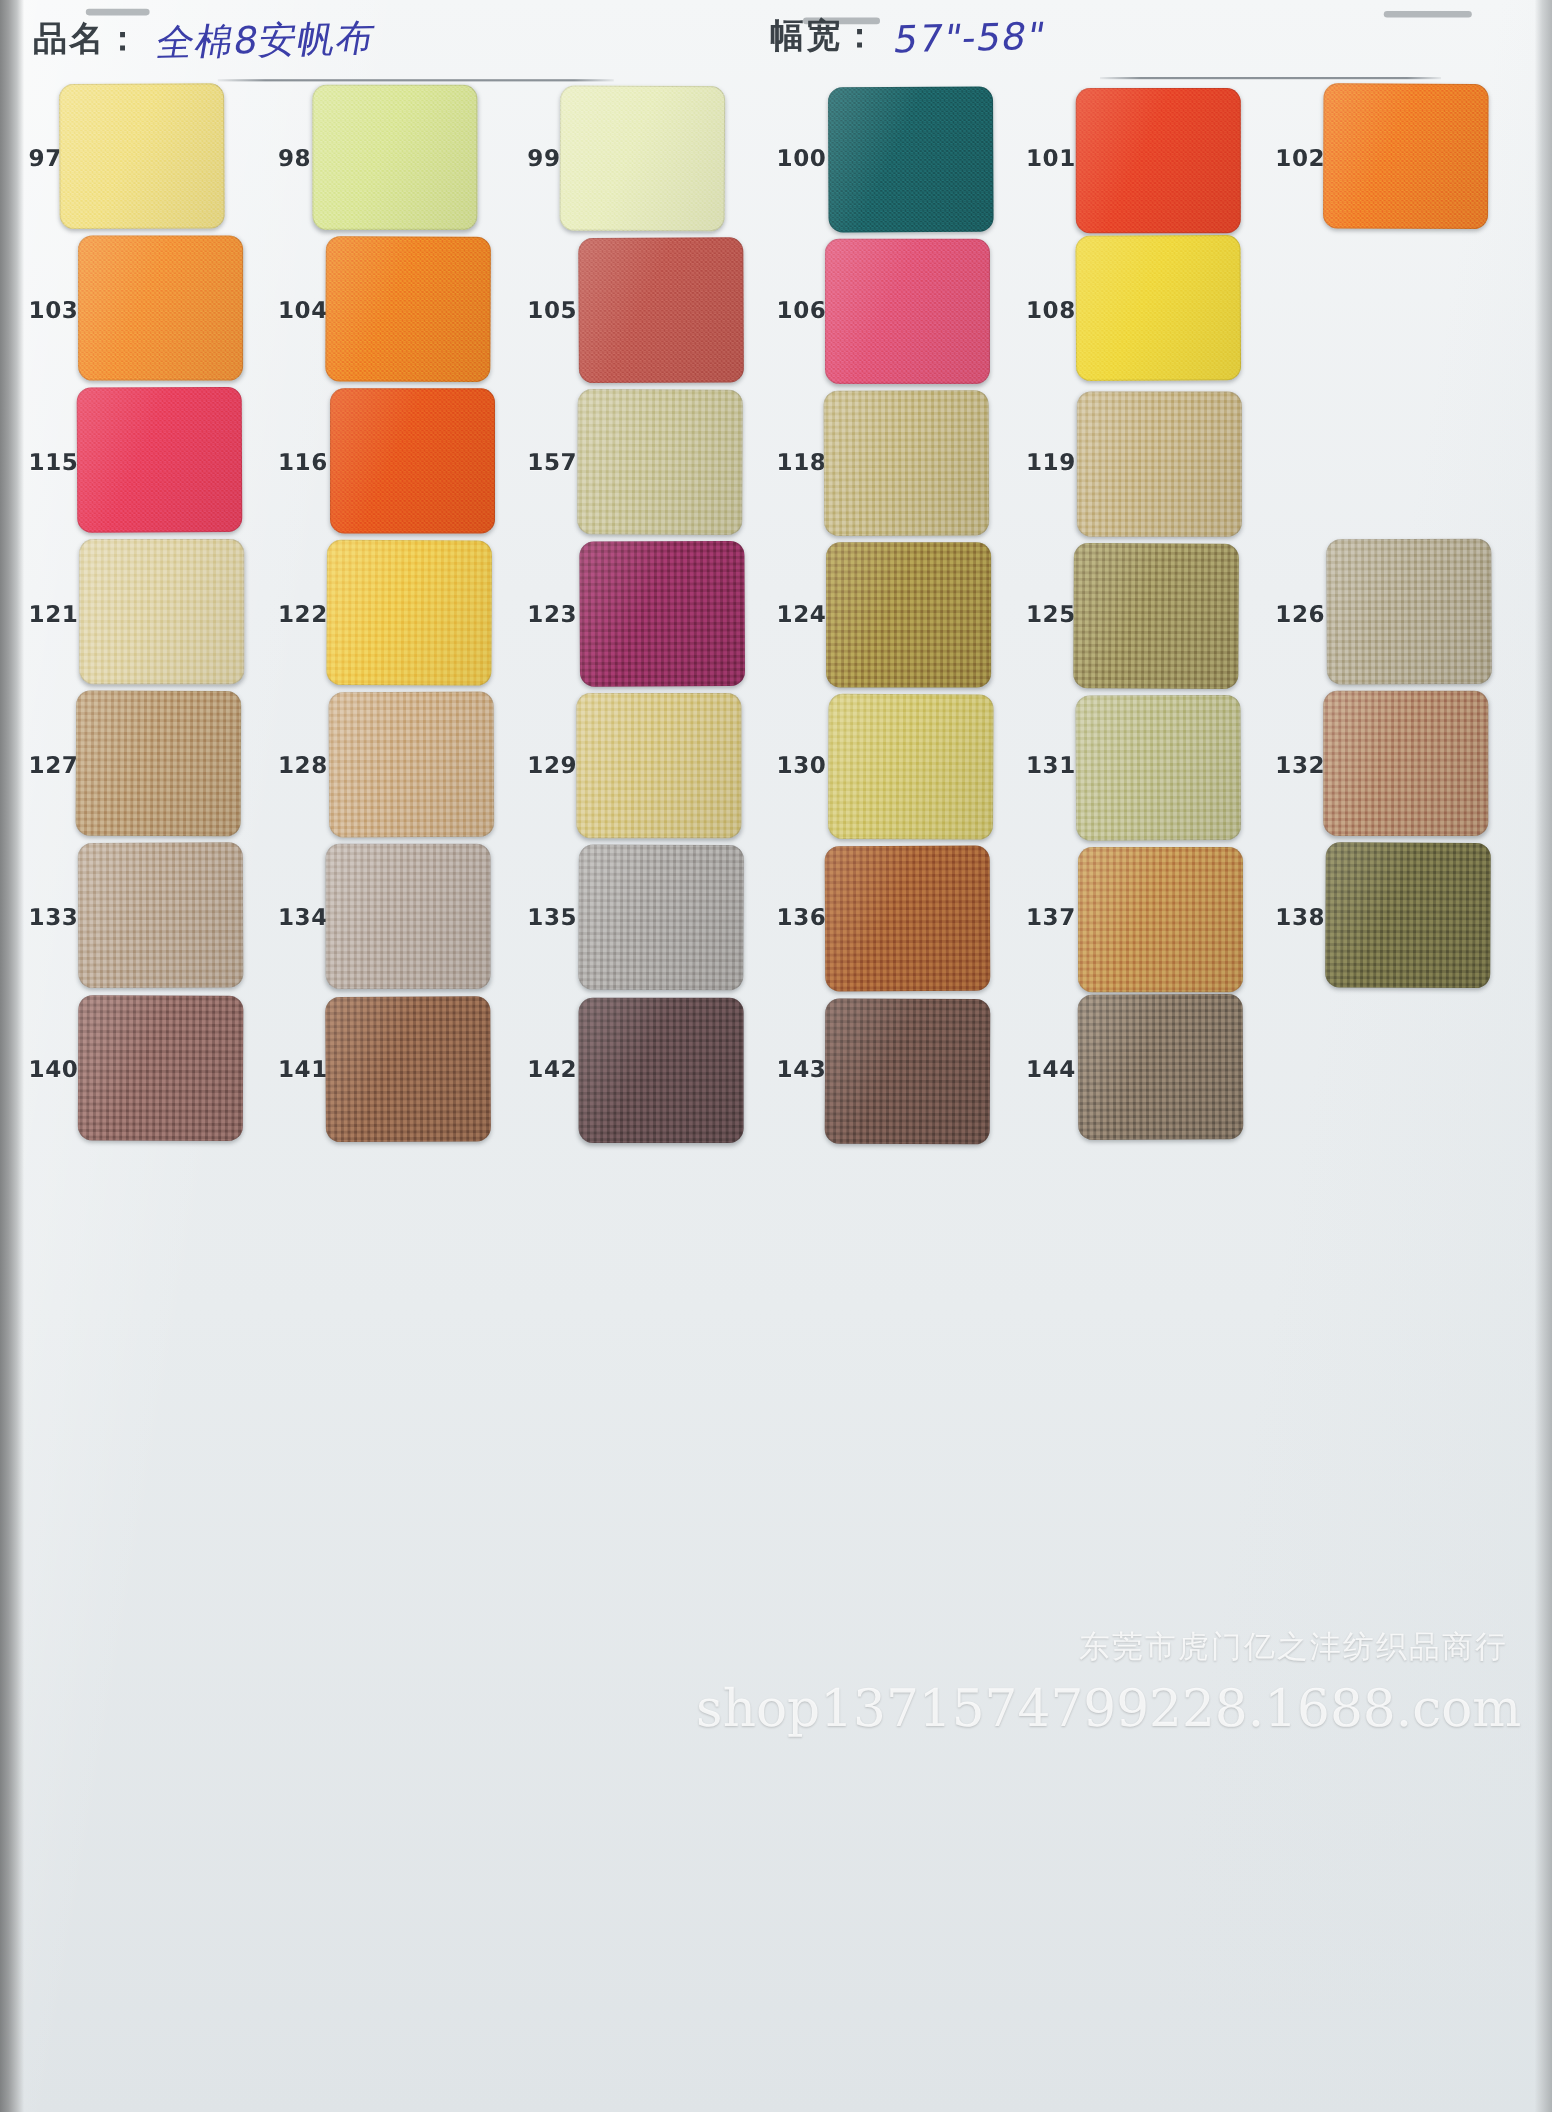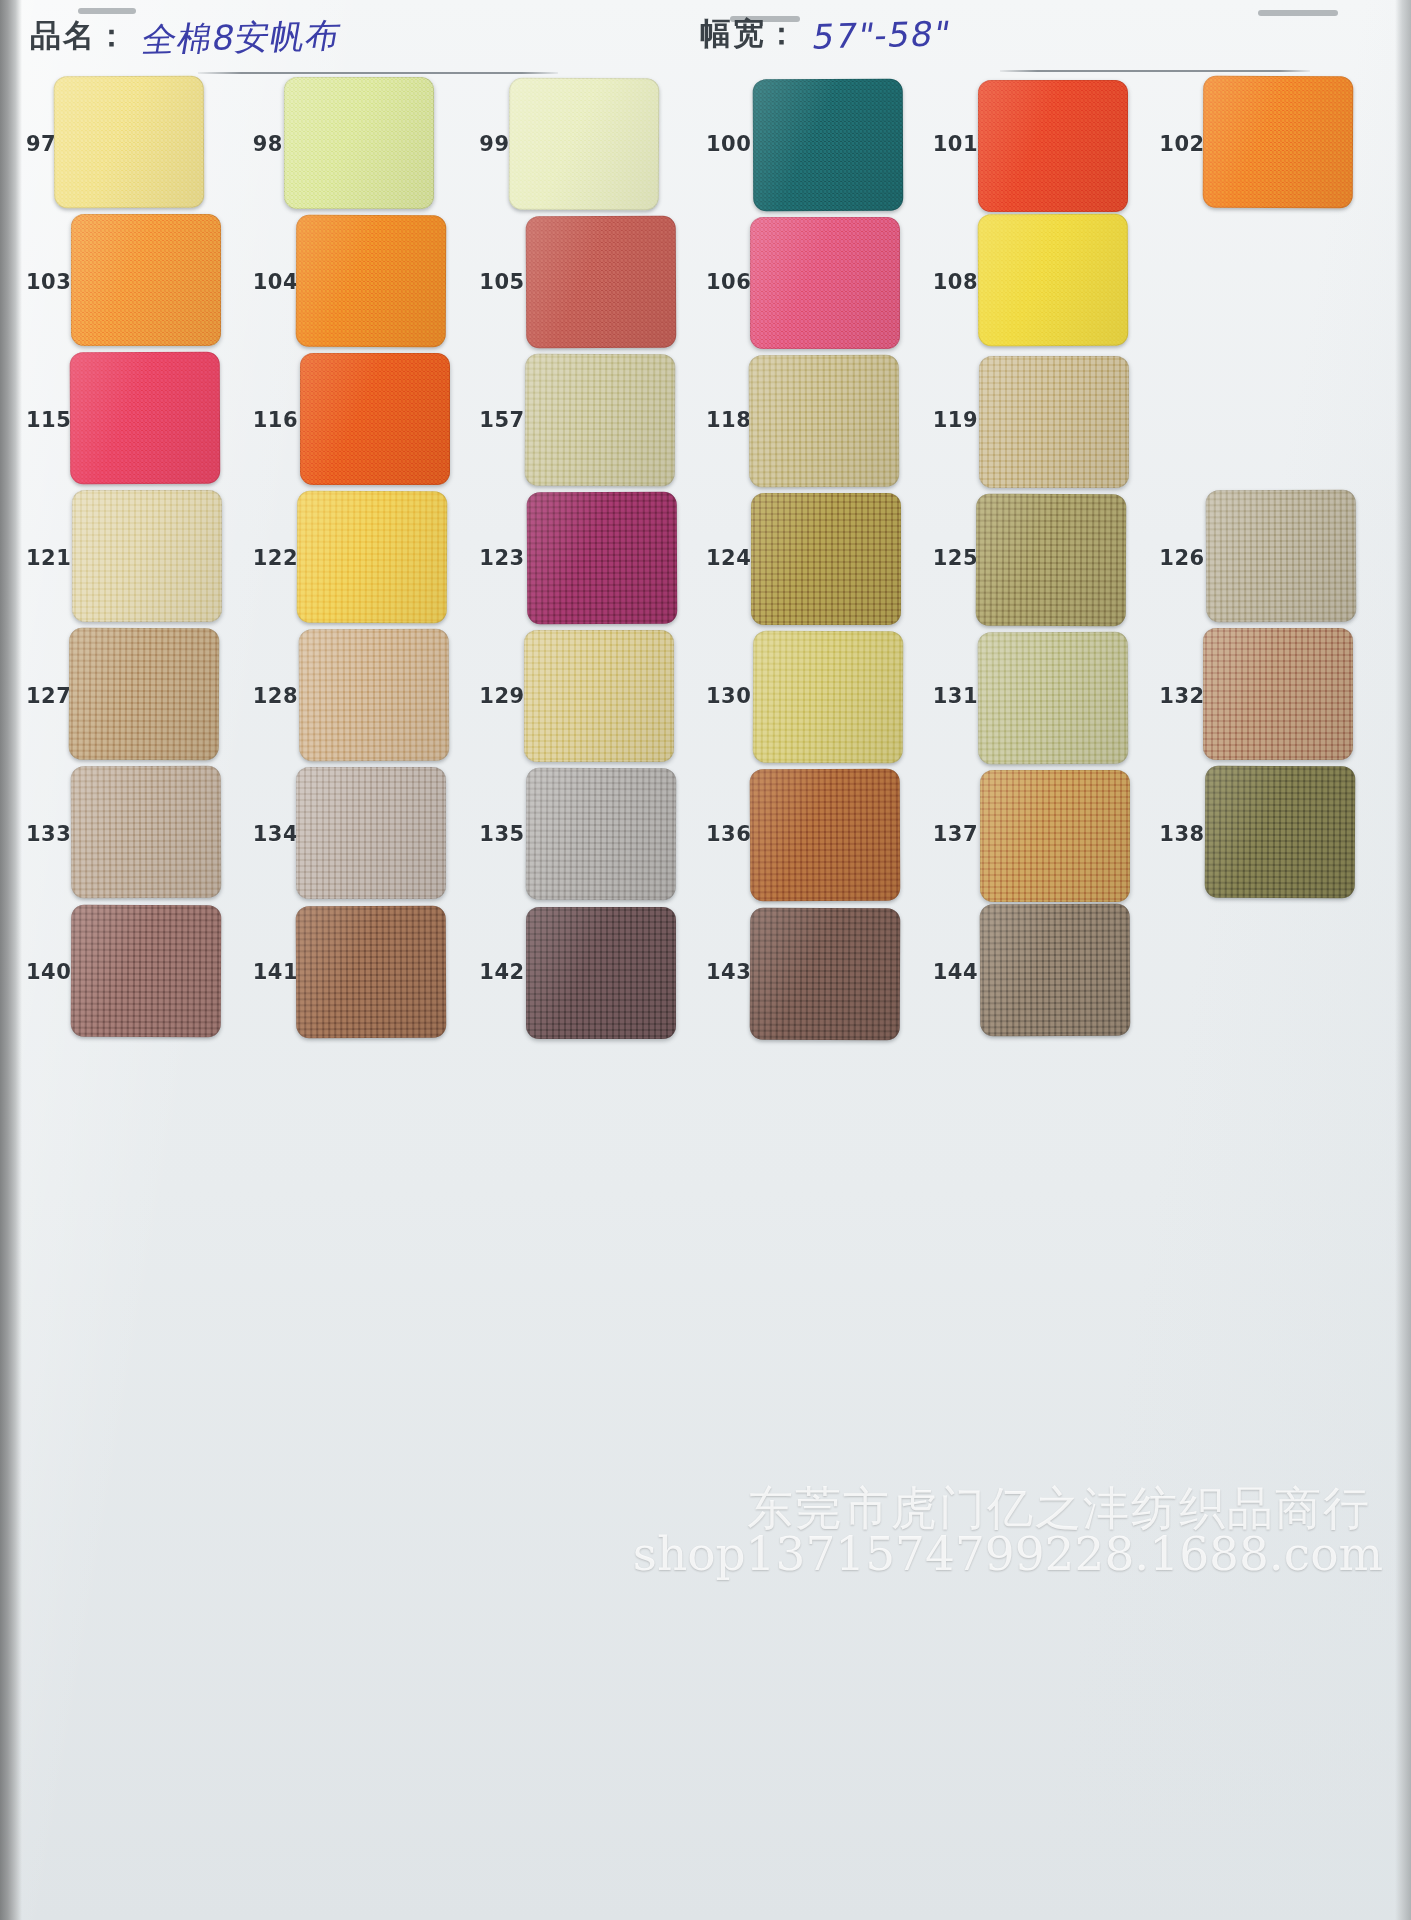--- a/index.html
+++ b/index.html
@@ -157,21 +157,21 @@
     left: 0;
     top: 1478px;
     width: 1411px;
     pointer-events: none;
   }
   #wm-line1 {
     position: absolute;
     right: 40px;
     top: 0;
     font-family: "DejaVu Sans", sans-serif;
-    font-size: 46px;
+    font-size: 28px;
     color: rgba(255,255,255,.80);
     letter-spacing: 2px;
     white-space: nowrap;
     text-shadow: 0 1px 2px rgba(0,0,0,.18);
   }
   #wm-line2 {
     position: absolute;
     right: 28px;
     top: 48px;
     font-family: "DejaVu Serif", serif;

